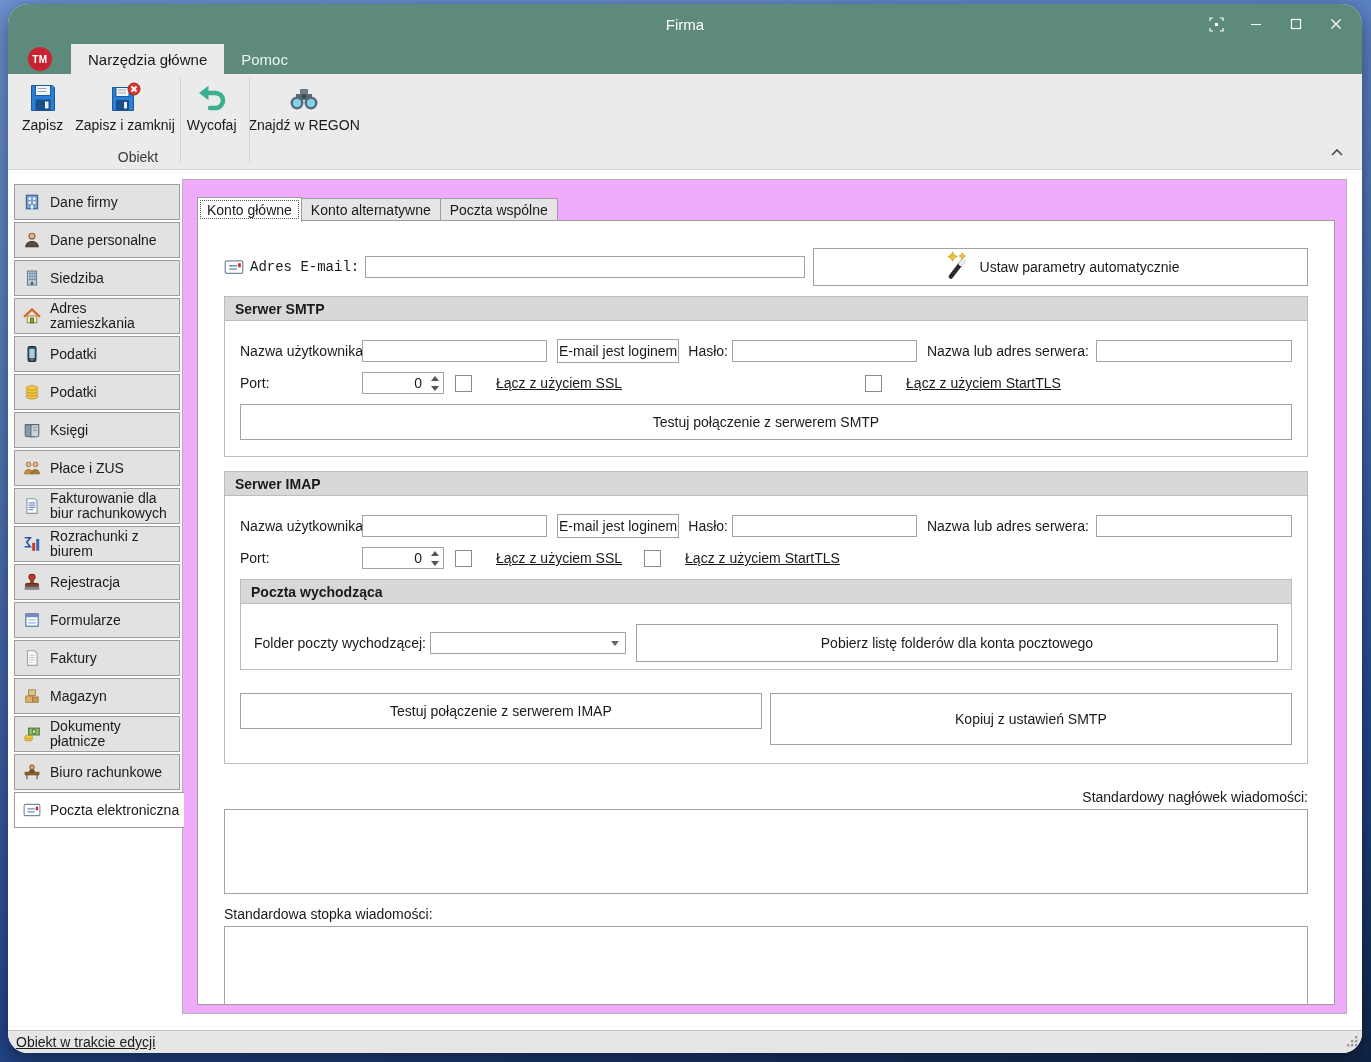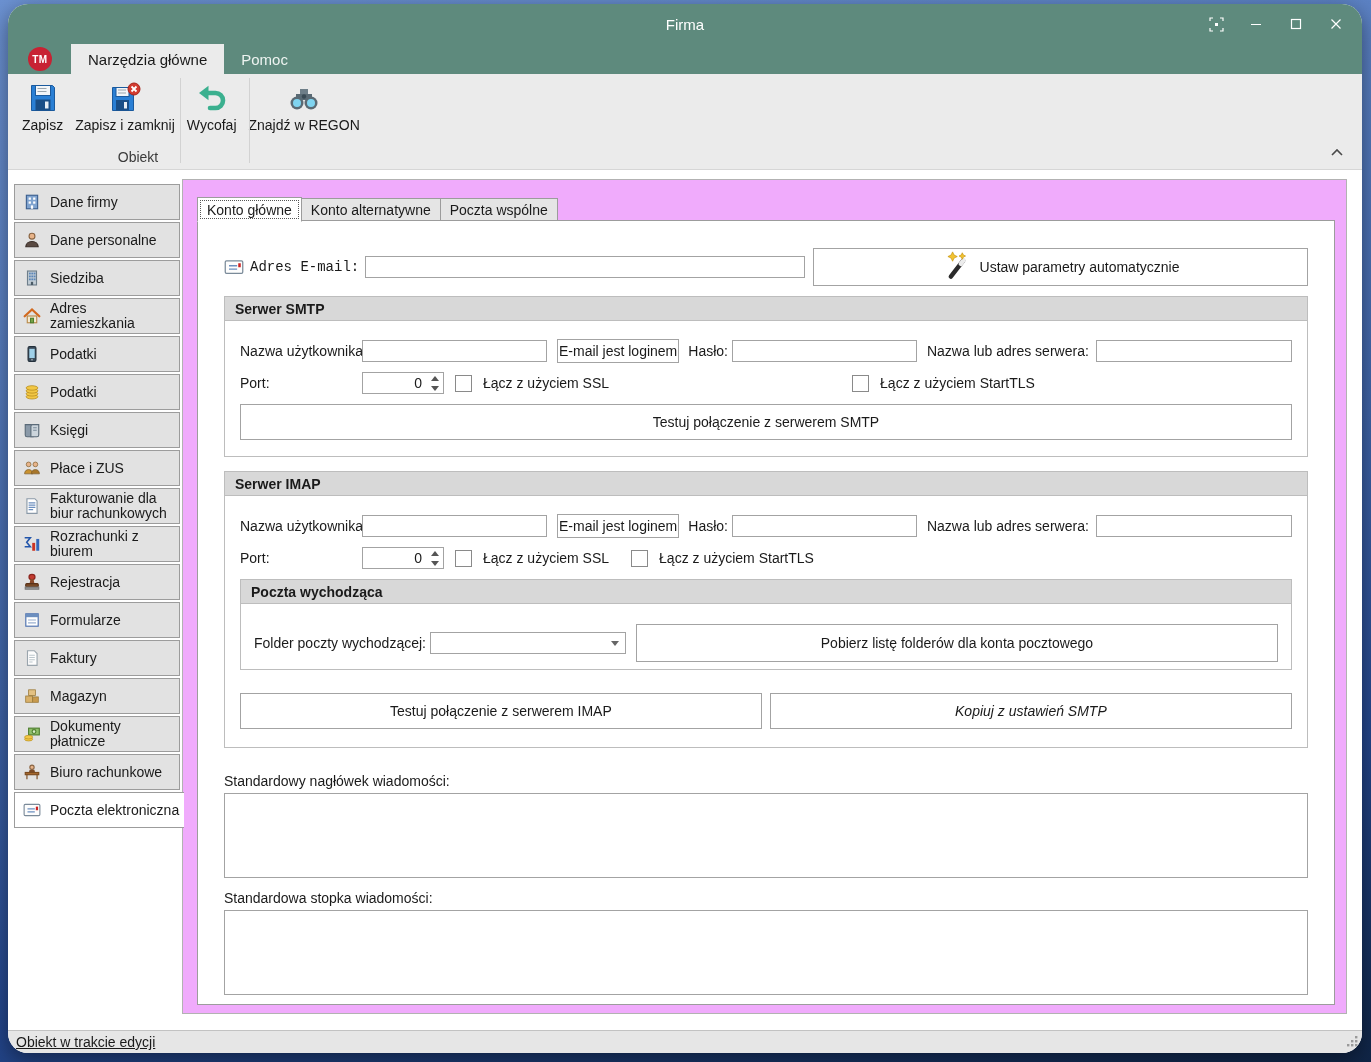--- a/index.html
+++ b/index.html
@@ -97,36 +97,36 @@
   .srv-input { flex:1 1 auto; min-width:120px; }
   .portrow { display:flex; align-items:center; margin-top:9px; height:22px; }
   .spin { width:82px; height:22px; border:1px solid #a3a3a3; background:#fff; display:flex; flex:0 0 82px; }
   .spin-val { flex:1; text-align:right; padding-right:5px; line-height:20px; }
   .spin-arrows { width:16px; display:flex; flex-direction:column; }
   .spin-up,.spin-dn { flex:1; display:flex; align-items:center; justify-content:center; cursor:default; }
   .tri-up { width:0; height:0; border-left:4px solid transparent; border-right:4px solid transparent;
     border-bottom:5px solid #555; }
   .tri-dn { width:0; height:0; border-left:4px solid transparent; border-right:4px solid transparent;
     border-top:5px solid #555; }
-  .cb-lbl { margin-left:11px; }
+  .cb-lbl { margin-left:24px;text-decoration:underline; }
   .gap-ssl { width:11px; flex:0 0 11px; }
   .spacer-smtp { width:243px; flex:0 0 243px; }
   .spacer-imap { width:22px; flex:0 0 22px; }
   .bigbtn { height:36px; margin-top:10px; width:100%; }
   .subgroup { border:1px solid #bdbdbd; margin-top:10px; }
   .subgroup .group-bd { padding:0 13px 7px 13px; }
   .folder-row { display:flex; align-items:center; margin-top:20px; height:38px; }
   .folder-row .lbl { margin-right:4px; }
   .combo { width:196px; height:22px; border:1px solid #a3a3a3; background:#fff; position:relative; flex:0 0 196px; }
   .combo .tri-dn { position:absolute; right:6px; top:8px; border-top-color:#666; }
   .fetch-btn { flex:1 1 auto; height:38px; margin-left:10px; }
   .imap-btn-row { display:flex; margin-top:23px; margin-bottom:2px; }
   .imap-test { width:49.6%; height:36px; }
-  .imap-copy { flex:1 1 auto; height:36px; margin-left:8px;font-style:italic; }
-  .area-lbl { margin-top:25px; }
+  .imap-copy { flex:1 1 auto; height:52px; margin-left:8px; }
+  .area-lbl { margin-top:25px;text-align:right; }
   .area-lbl2 { margin-top:9px; }
   .area { width:100%; height:85px; border:1px solid #a3a3a3; background:#fff; margin-top:4px;
     resize:none; font-family:inherit; font-size:14px; padding:4px; }
 
   
   .statusbar { height:23px; background:#e6e6e6; border-top:1px solid #c2c2c2; display:flex;
     align-items:center; padding-left:8px; position:relative; flex:0 0 auto; font-size:14px;text-decoration:underline; }
   .grip { position:absolute; right:3px; bottom:2px; }
 </style>
 </head>

